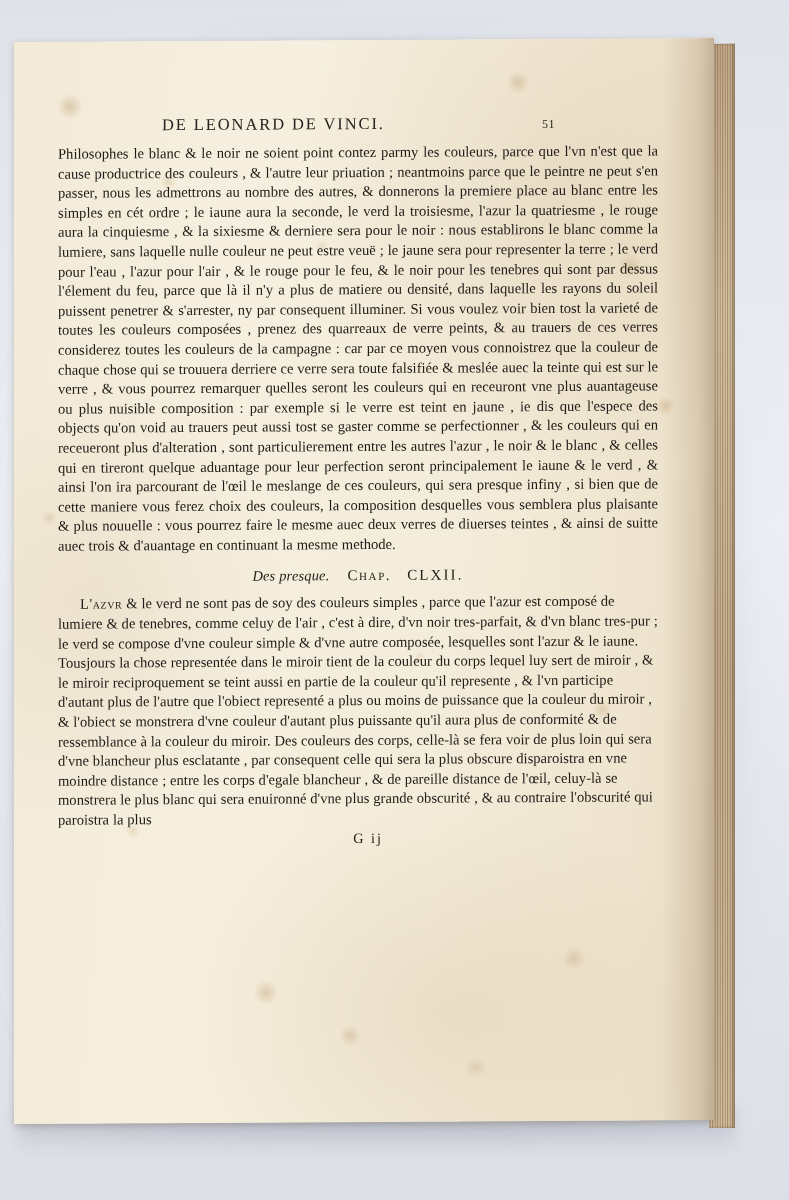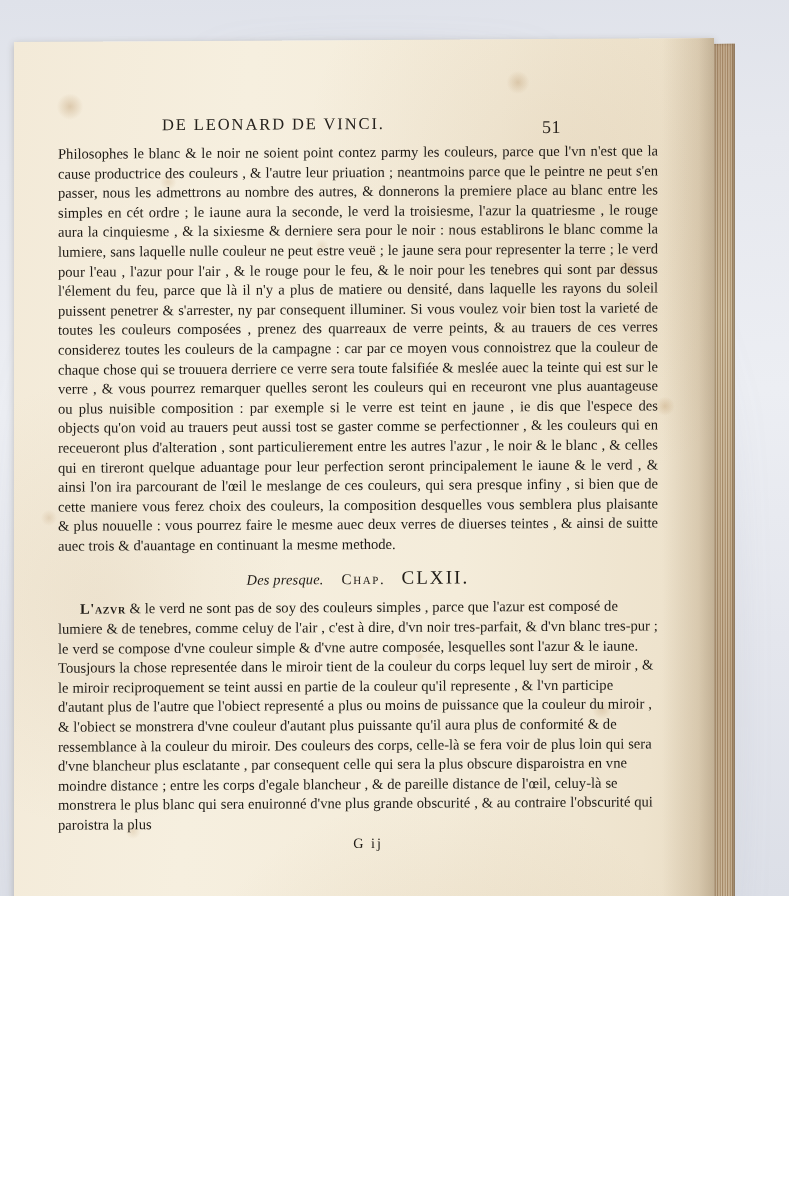--- a/index.html
+++ b/index.html
@@ -3,21 +3,21 @@
 <meta charset="utf-8">
 <style>
   html, body {
     margin: 0;
     padding: 0;
     background: #ffffff;
   }
   #page-root {
     position: relative;
     width: 789px;
-    height: 896px;
+    height: 1200px;
     overflow: hidden;
     background: #e9eaef;
     font-family: "Liberation Serif", "DejaVu Serif", serif;
   }
   
   .backdrop {
     position: absolute;
     inset: 0;
     background: linear-gradient(178deg,
         #dfe2ea 0%,
@@ -150,21 +150,21 @@
     top: 0;
     font-size: 16.5px;
     letter-spacing: 1.9px;
     color: #25211c;
     white-space: nowrap;
   }
   .folio {
     position: absolute;
     left: 484px;
     top: 4px;
-    font-size: 18px;
+    font-size: 12px;
     letter-spacing: 0.5px;
     color: #2a251f;
   }
   p.body {
     margin: 0;
     font-size: 14.6px;
     line-height: 19.6px;
     color: #1f1b16;
     text-align: justify;
     text-align-last: left;
@@ -187,30 +187,29 @@
   }
   .chapter-head .ch-word {
     margin-left: 18px;
     letter-spacing: 1.6px;
     font-variant: small-caps;
     font-size: 15px;
   }
   .chapter-head .ch-num {
     margin-left: 16px;
     letter-spacing: 2.1px;
-    font-size: 19px;
+    font-size: 15px;
   }
   .indent {
     display: inline-block;
     width: 22px;
   }
   .smallcaps {
     font-variant: small-caps;
     letter-spacing: 0.6px;
-    font-weight: bold;
   }
   .signature {
     margin-top: 1px;
     text-align: center;
     font-size: 14.2px;
     color: #1f1b16;
     letter-spacing: 2px;
     padding-left: 20px;
   }
 </style>

